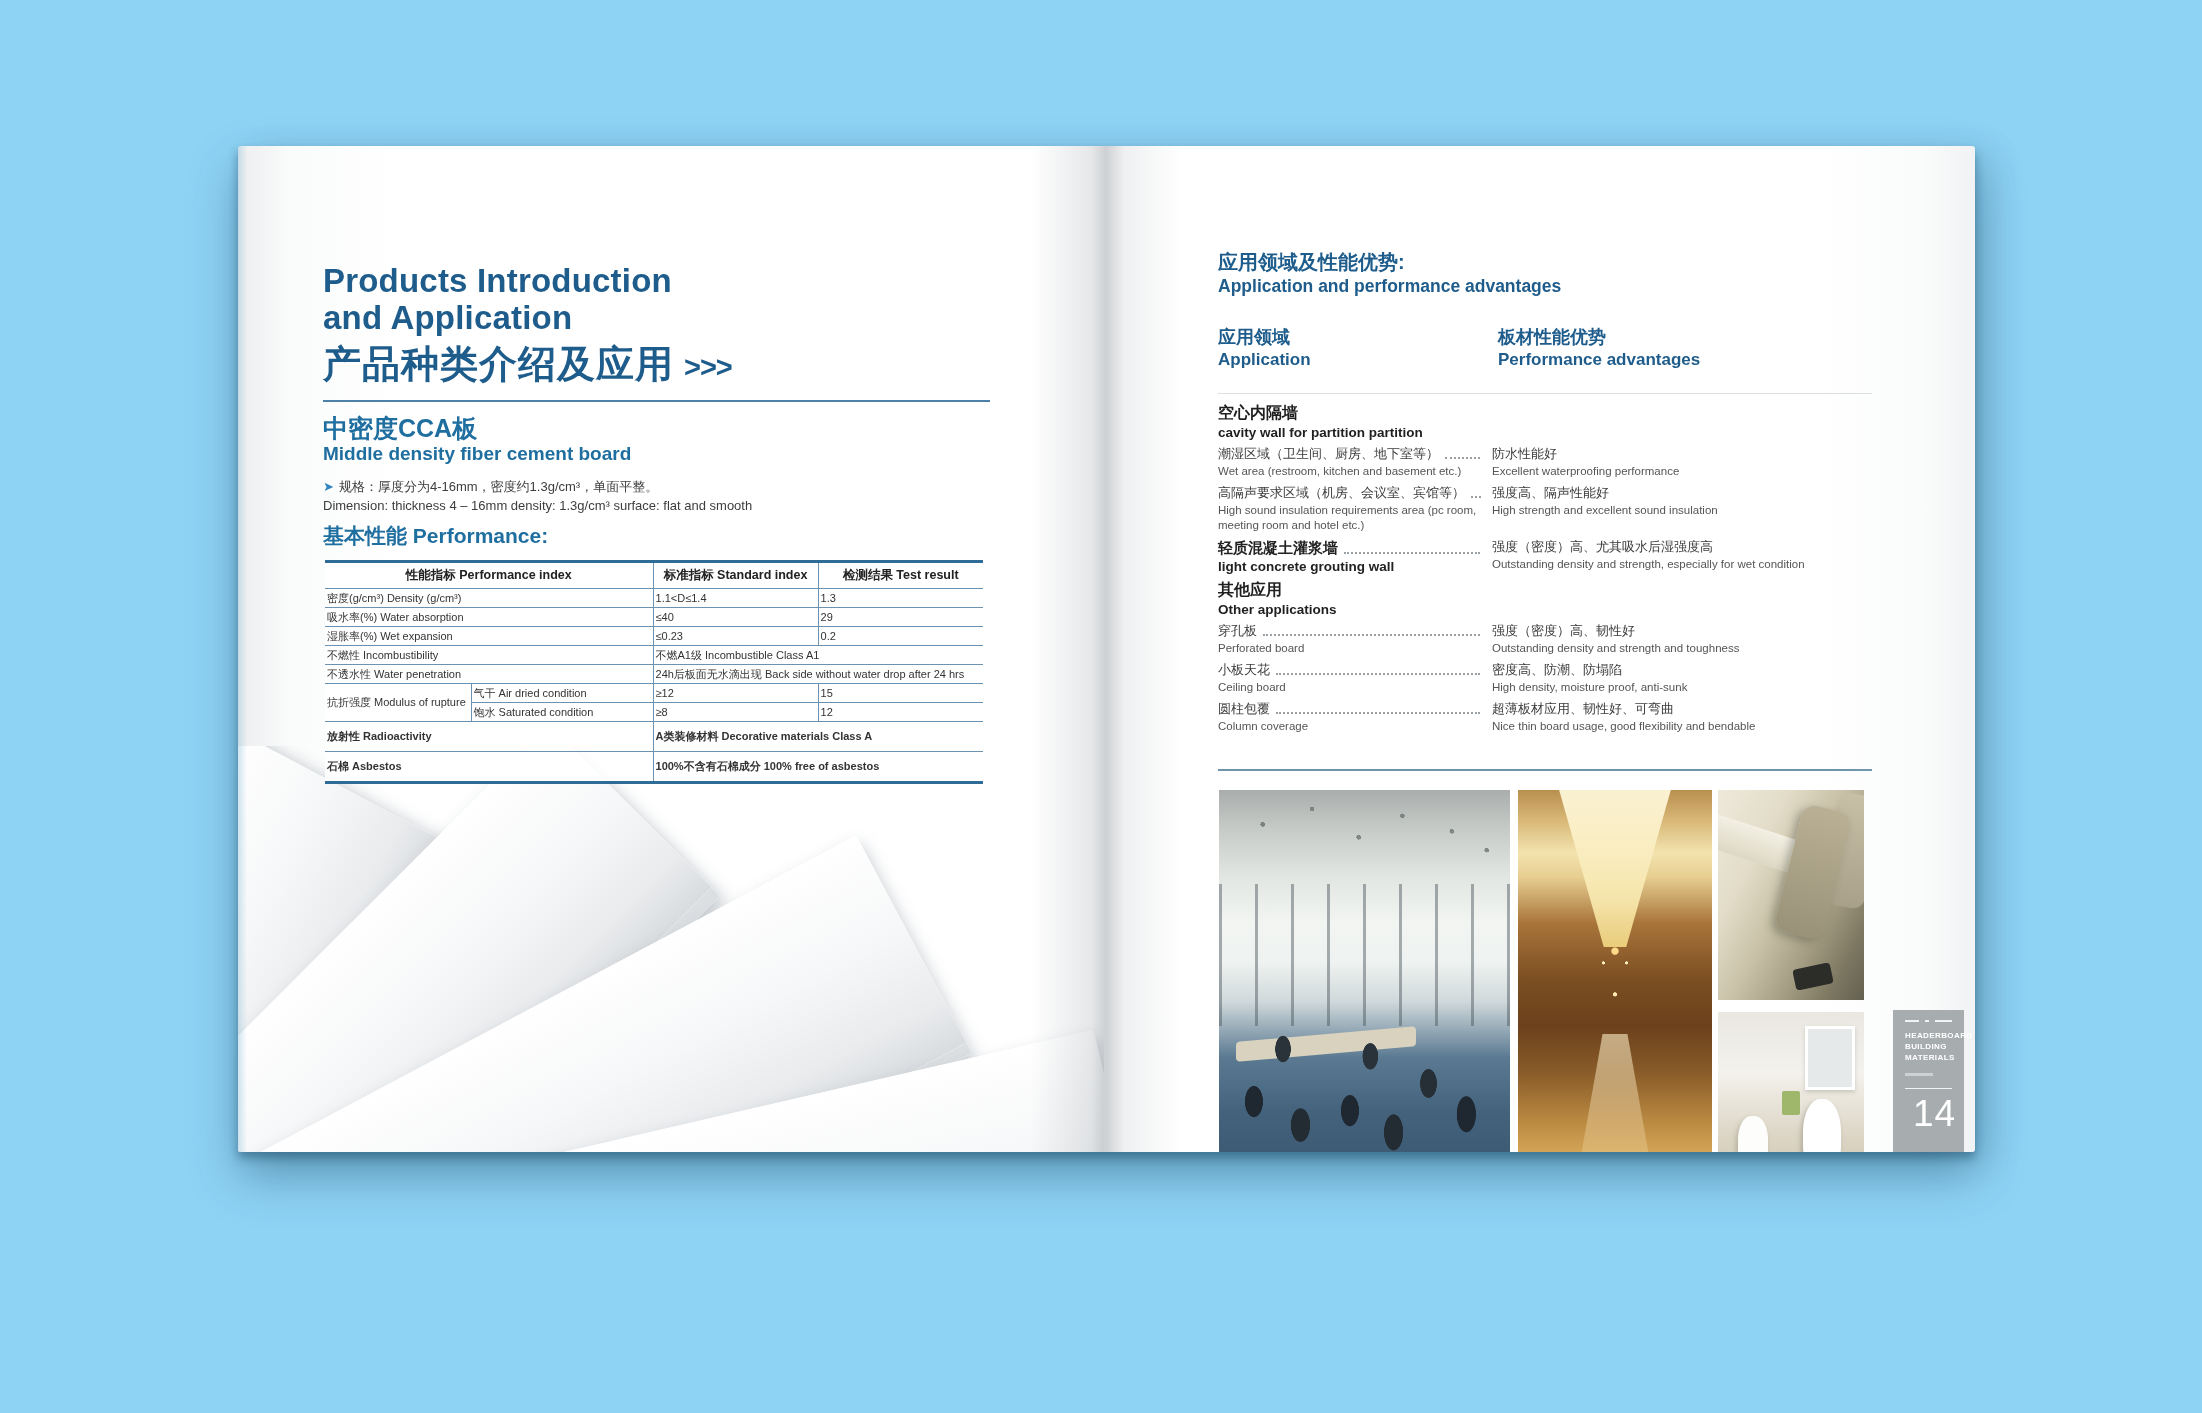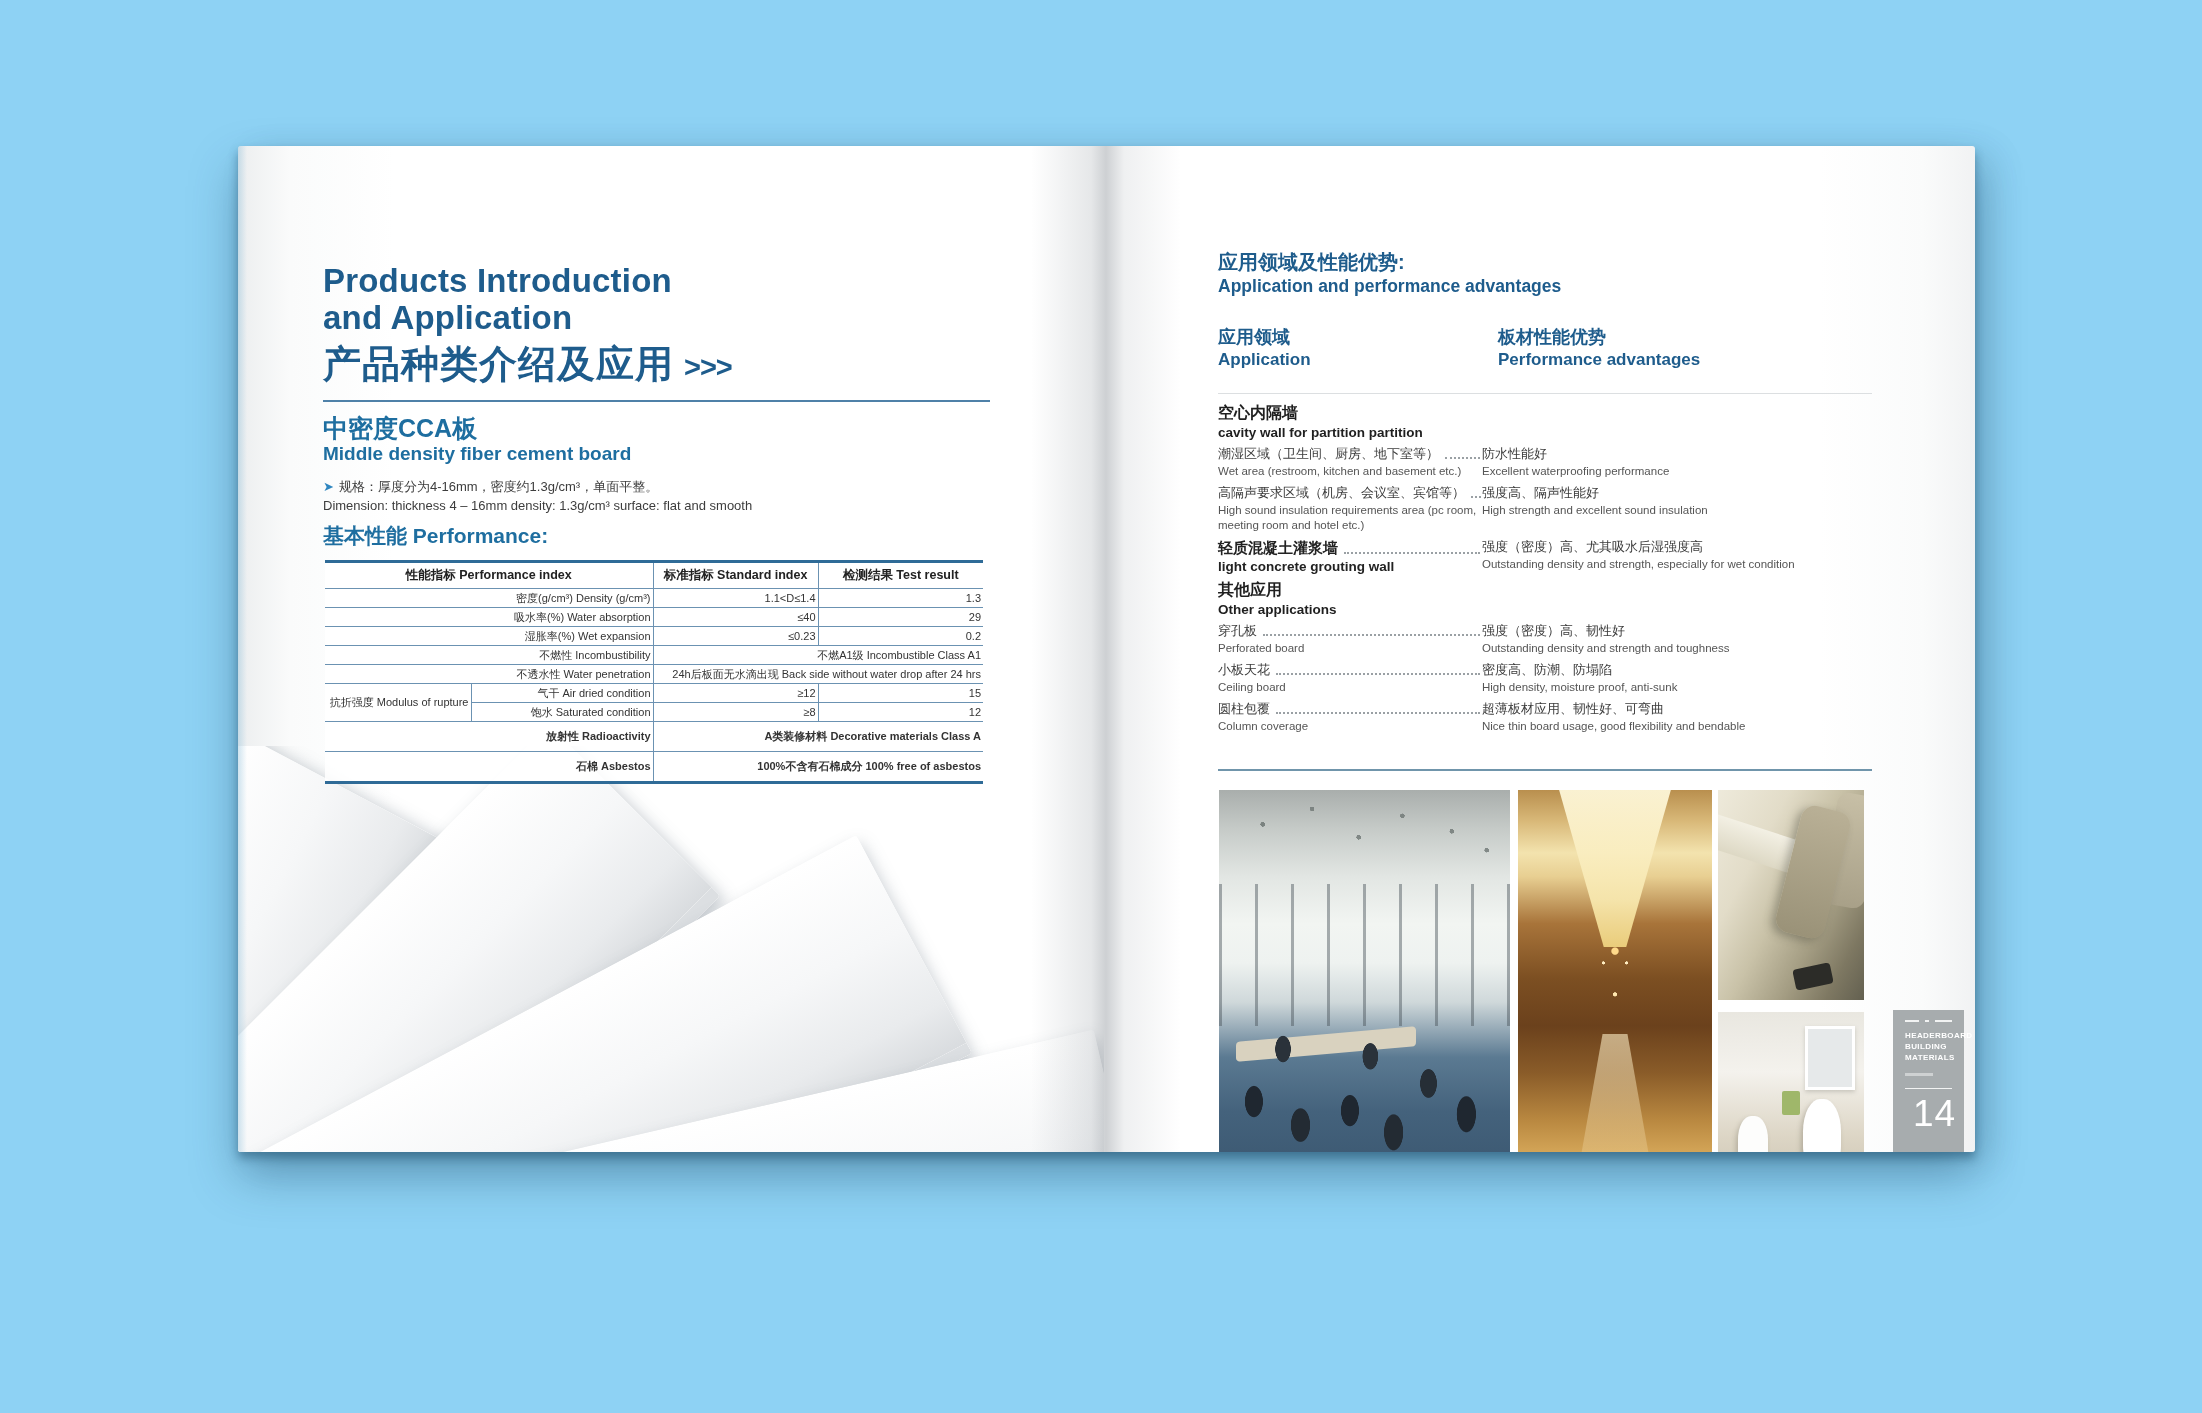--- a/index.html
+++ b/index.html
@@ -34,21 +34,21 @@
   .spec{position:absolute;left:85px;top:331px;z-index:3;}
   .spec-zh{font-size:13px;color:#3d3d3d;line-height:19px;}
   .spec-zh .arrow-icon{color:#2f86c0;font-size:13px;margin-right:5px;}
   .spec-en{font-size:13px;color:#3d3d3d;line-height:19px;}
   .perf-head{position:absolute;left:85px;top:376px;font-size:21px;font-weight:bold;color:#1e6ea0;z-index:3;}
 
   .table-wrap{position:absolute;left:87px;top:414px;width:658px;z-index:3;}
   table.perf-table{border-collapse:collapse;width:658px;table-layout:fixed;
     border-top:3px solid #2f6b97;border-bottom:3px solid #2f6b97;background:rgba(255,255,255,.85);}
   .perf-table th{font-size:12.5px;font-weight:bold;color:#222;padding:4px 2px;border:1px solid #6b92b2;border-left:none;text-align:center;}
-  .perf-table td{font-size:11px;color:#333;padding:2.5px 2px;border:1px solid #6b92b2;border-left:none;text-align:right;line-height:13px;}
+  .perf-table td{font-size:11px;color:#333;padding:2.5px 2px;border:1px solid #6b92b2;border-left:none;text-align:left;line-height:13px;}
   .perf-table th:first-child,.perf-table td:first-child{border-left:none;}
   .perf-table tr.tall td{padding:8px 2px;font-weight:bold;}
   .perf-table th:last-child,.perf-table td:last-child{border-right:none;}
 
   
   .fan-clip{position:absolute;left:0;top:600px;width:866px;height:522px;overflow:hidden;z-index:1;}
   .board{position:absolute;left:-140px;bottom:-250px;transform-origin:0 100%;
     background:linear-gradient(to bottom,#ffffff 0%,#f6f7f8 45%,#e9ebed 80%,#d9dcdf 100%);
     border-bottom:12px solid #dcdfe2;border-radius:4px;
     box-shadow:0 8px 16px rgba(120,132,142,.42);}
@@ -65,21 +65,21 @@
   .col-head .ch-zh{font-size:18px;font-weight:bold;color:#1e5c8c;line-height:24px;}
   .col-head .ch-en{font-size:17px;font-weight:bold;color:#1e5c8c;line-height:22px;}
   .app-col{left:980px;}
   .adv-col{left:1260px;}
   .cols-rule{position:absolute;left:980px;top:247px;width:654px;border-top:1px solid #dcdfe1;z-index:3;}
 
   .apps{position:absolute;left:980px;top:252px;width:654px;z-index:3;}
   .app-section{margin:4px 0 3px;}
   .sec-zh{font-size:16px;font-weight:bold;color:#1f1f1f;line-height:21px;}
   .sec-en{font-size:13.5px;font-weight:bold;color:#1f1f1f;line-height:19px;}
-  .app-row{display:grid;grid-template-columns:264px 380px;margin-bottom:5px;}
+  .app-row{display:grid;grid-template-columns:264px 380px;column-gap:10px;margin-bottom:5px;}
   .zh-line{display:flex;align-items:flex-end;}
   .zh{font-size:13px;color:#3b3b3b;line-height:18px;white-space:nowrap;}
   .dots{flex:1;border-bottom:2px dotted #9aa0a4;margin:0 2px 4px 6px;min-width:10px;}
   .app-item .en{font-size:11.5px;color:#555;line-height:15px;margin-top:1px;}
   .app-row.bold .zh{font-weight:bold;font-size:15px;color:#222;line-height:20px;}
   .app-row.bold .en{font-weight:bold;font-size:13.5px;color:#222;}
   .adv-zh{font-size:13px;color:#3b3b3b;line-height:18px;}
   .adv-en{font-size:11.5px;color:#555;line-height:15px;margin-top:1px;}
 
   .photos-rule{position:absolute;left:980px;top:623px;width:654px;border-top:2px solid #7095ab;z-index:3;}

